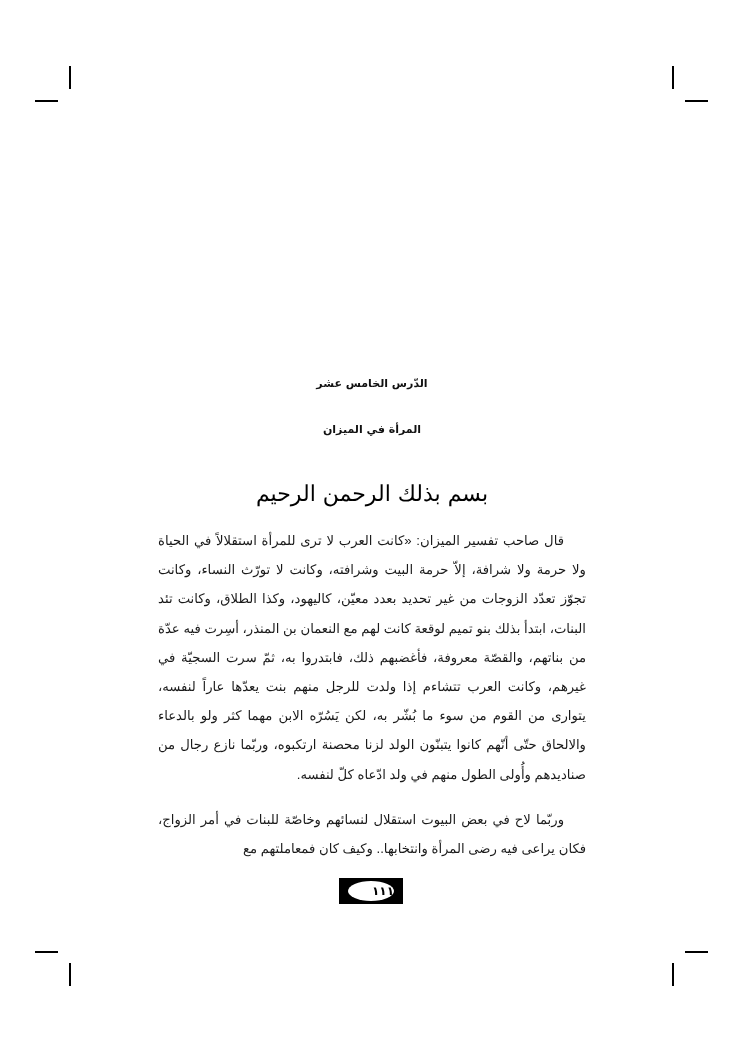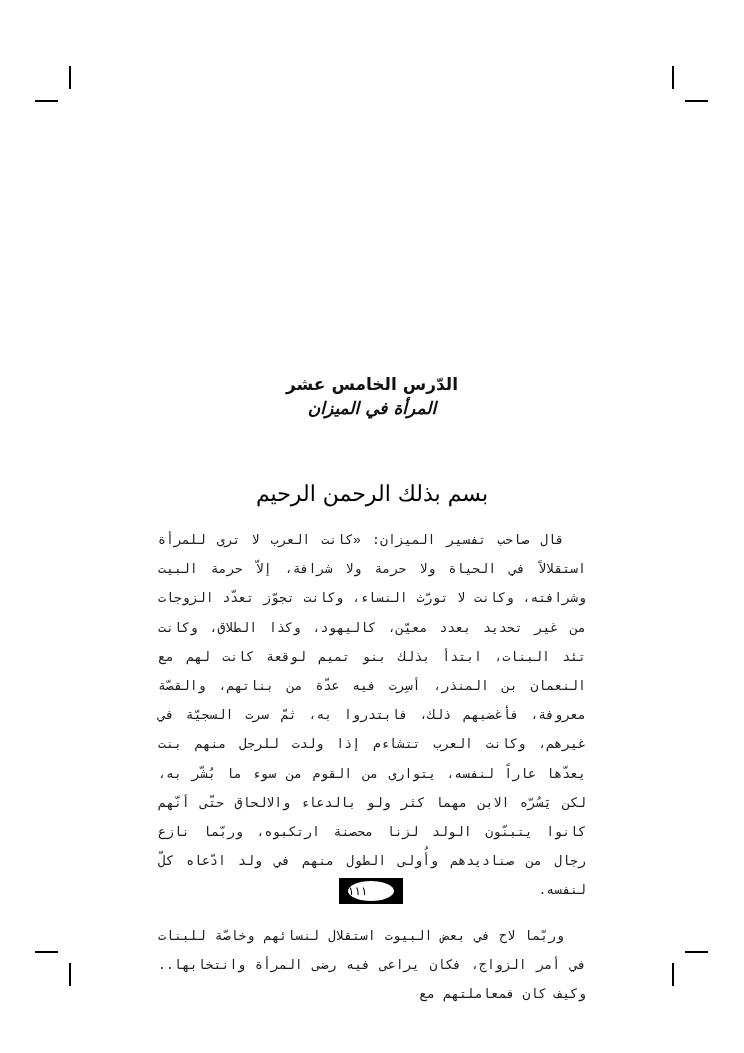--- a/index.html
+++ b/index.html
@@ -2,37 +2,37 @@
 <html><head>
 <meta charset="utf-8">
 <style>
   html, body { margin:0; padding:0; background:#ffffff; }
   body { width:744px; height:1053px; position:relative; overflow:hidden;
          font-family:"DejaVu Sans", sans-serif; color:#1a1a1a; }
   .mark { position:absolute; background:#000; }
   .mv { width:2px; height:23px; }
   .mh { width:23px; height:2px; }
   .title { text-align:center; font-family:"DejaVu Sans", sans-serif; font-weight:bold;
-           font-size:17px; line-height:20px; color:#111; }
+           font-size:11px; line-height:20px; color:#111; }
   .title1 { position:absolute; left:158px; top:374px; width:428px; }
-  .title2 { position:absolute; left:158px; top:398px; width:428px;font-style:italic; }
+  .title2 { position:absolute; left:158px; top:420px; width:428px; }
   .basmala { position:absolute; left:250px; top:474px; width:244px; height:40px;
              text-align:center; direction:rtl; font-family:"DejaVu Serif", serif;
              font-size:22px; line-height:40px; color:#000; letter-spacing:0; }
   .body { position:absolute; left:158px; top:526px; width:428px; direction:rtl;
-          text-align:justify; font-family:Liberation Mono, monospace; font-size:13.2px;
+          text-align:justify; font-family:Liberation Sans, sans-serif; font-size:13.2px;
           line-height:29.2px; color:#1a1a1a; }
   .body p { margin:0; text-indent:22px; }
   .body p + p { margin-top:16px; }
   .pagenum { position:absolute; left:339px; top:878px; width:64px; height:26px;
              background:#000; }
   .pagenum .oval { position:absolute; left:9px; top:3px; width:46px; height:20px;
-             background:#fff; border-radius:50%; text-align:left;
+             background:#fff; border-radius:50%; text-align:right;
              font-family:"DejaVu Sans", sans-serif; font-size:12px; line-height:20px;
-             color:#000; direction:rtl; }
+             color:#000; direction:rtl;font-weight:bold; }
 </style>
 </head>
 <body>
 
 <div class="mark mv" style="left:69px; top:66px;"></div>
 <div class="mark mh" style="left:35px; top:100px;"></div>
 <div class="mark mv" style="left:672px; top:66px;"></div>
 <div class="mark mh" style="left:685px; top:100px;"></div>
 <div class="mark mh" style="left:35px; top:951px;"></div>
 <div class="mark mv" style="left:69px; top:963px;"></div>

